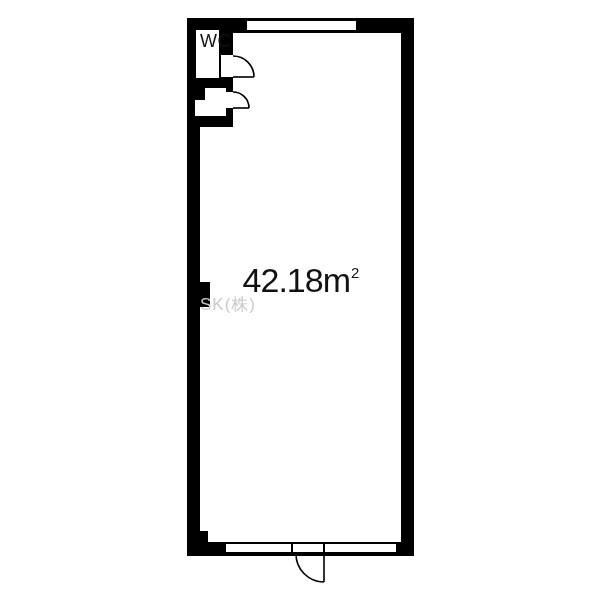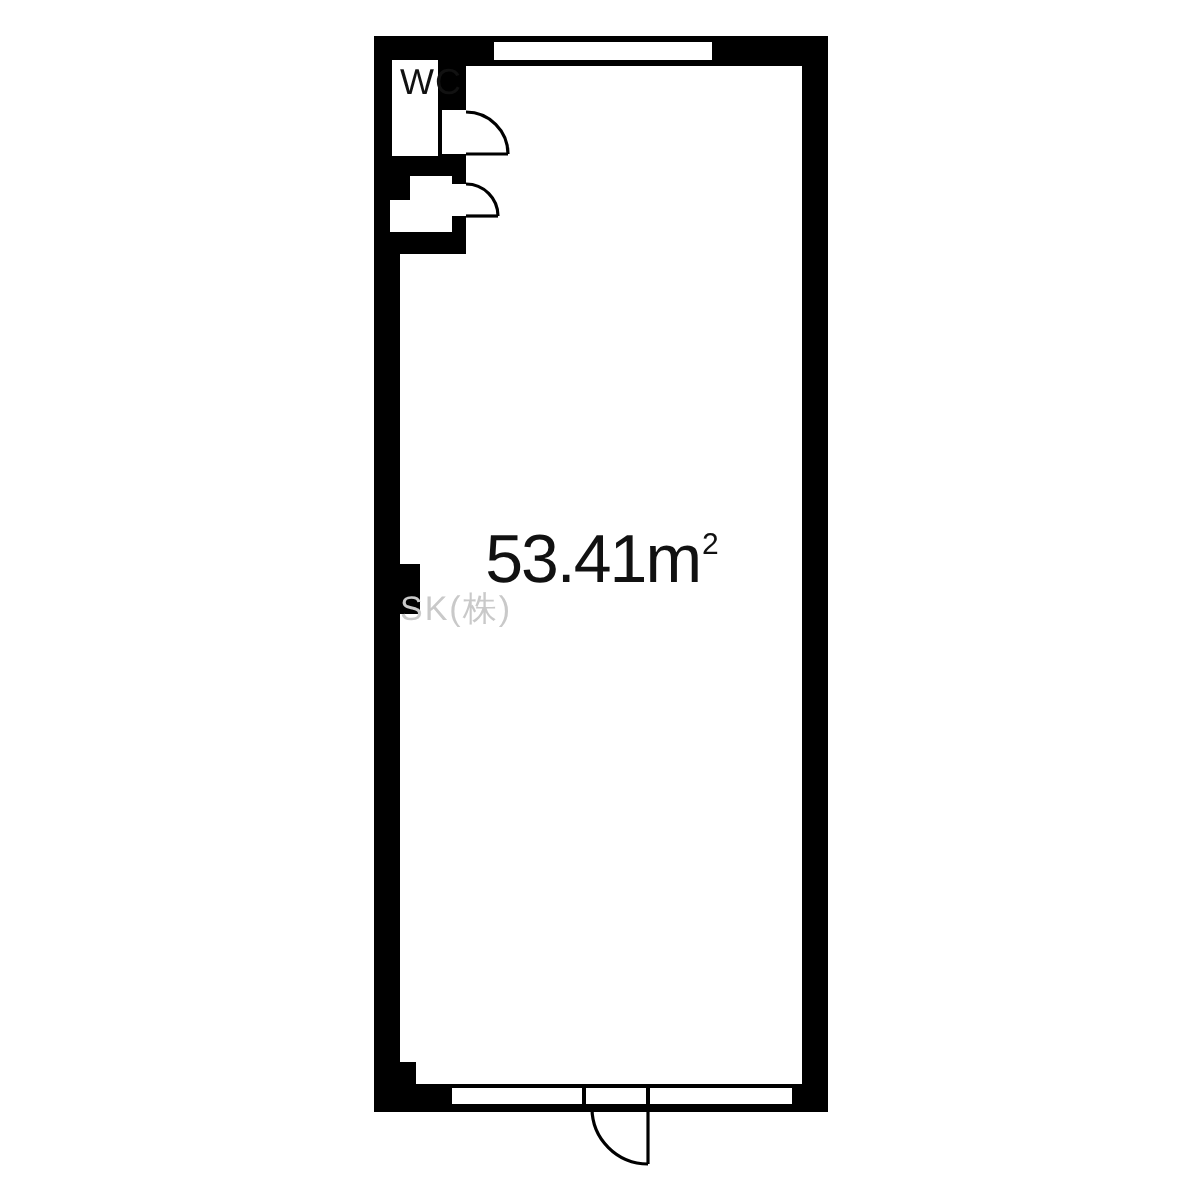--- a/index.html
+++ b/index.html
@@ -93,16 +93,16 @@
   <svg class="abs door-svg" viewBox="0 0 600 600" xmlns="http://www.w3.org/2000/svg">
     <path d="M 233 56 A 21 21 0 0 1 254 77"></path>
     <path d="M 233 77 L 254 77"></path>
     <path d="M 233 92 A 16 16 0 0 1 249 108"></path>
     <path d="M 233 108 L 249 108"></path>
     <path d="M 296 554 A 28 28 0 0 0 324 582"></path>
     <path d="M 324 553 L 324 582"></path>
   </svg>
 
   <div class="abs watermark">SK(株)</div>
-  <div class="abs area-label"><span>53.41</span><span>m</span><sup>2</sup></div>
+  <div class="abs area-label"><span>42.18</span><span>m</span><sup>2</sup></div>
   <div class="abs wc-label">WC</div>
 
 </div>
 
 </body></html>

